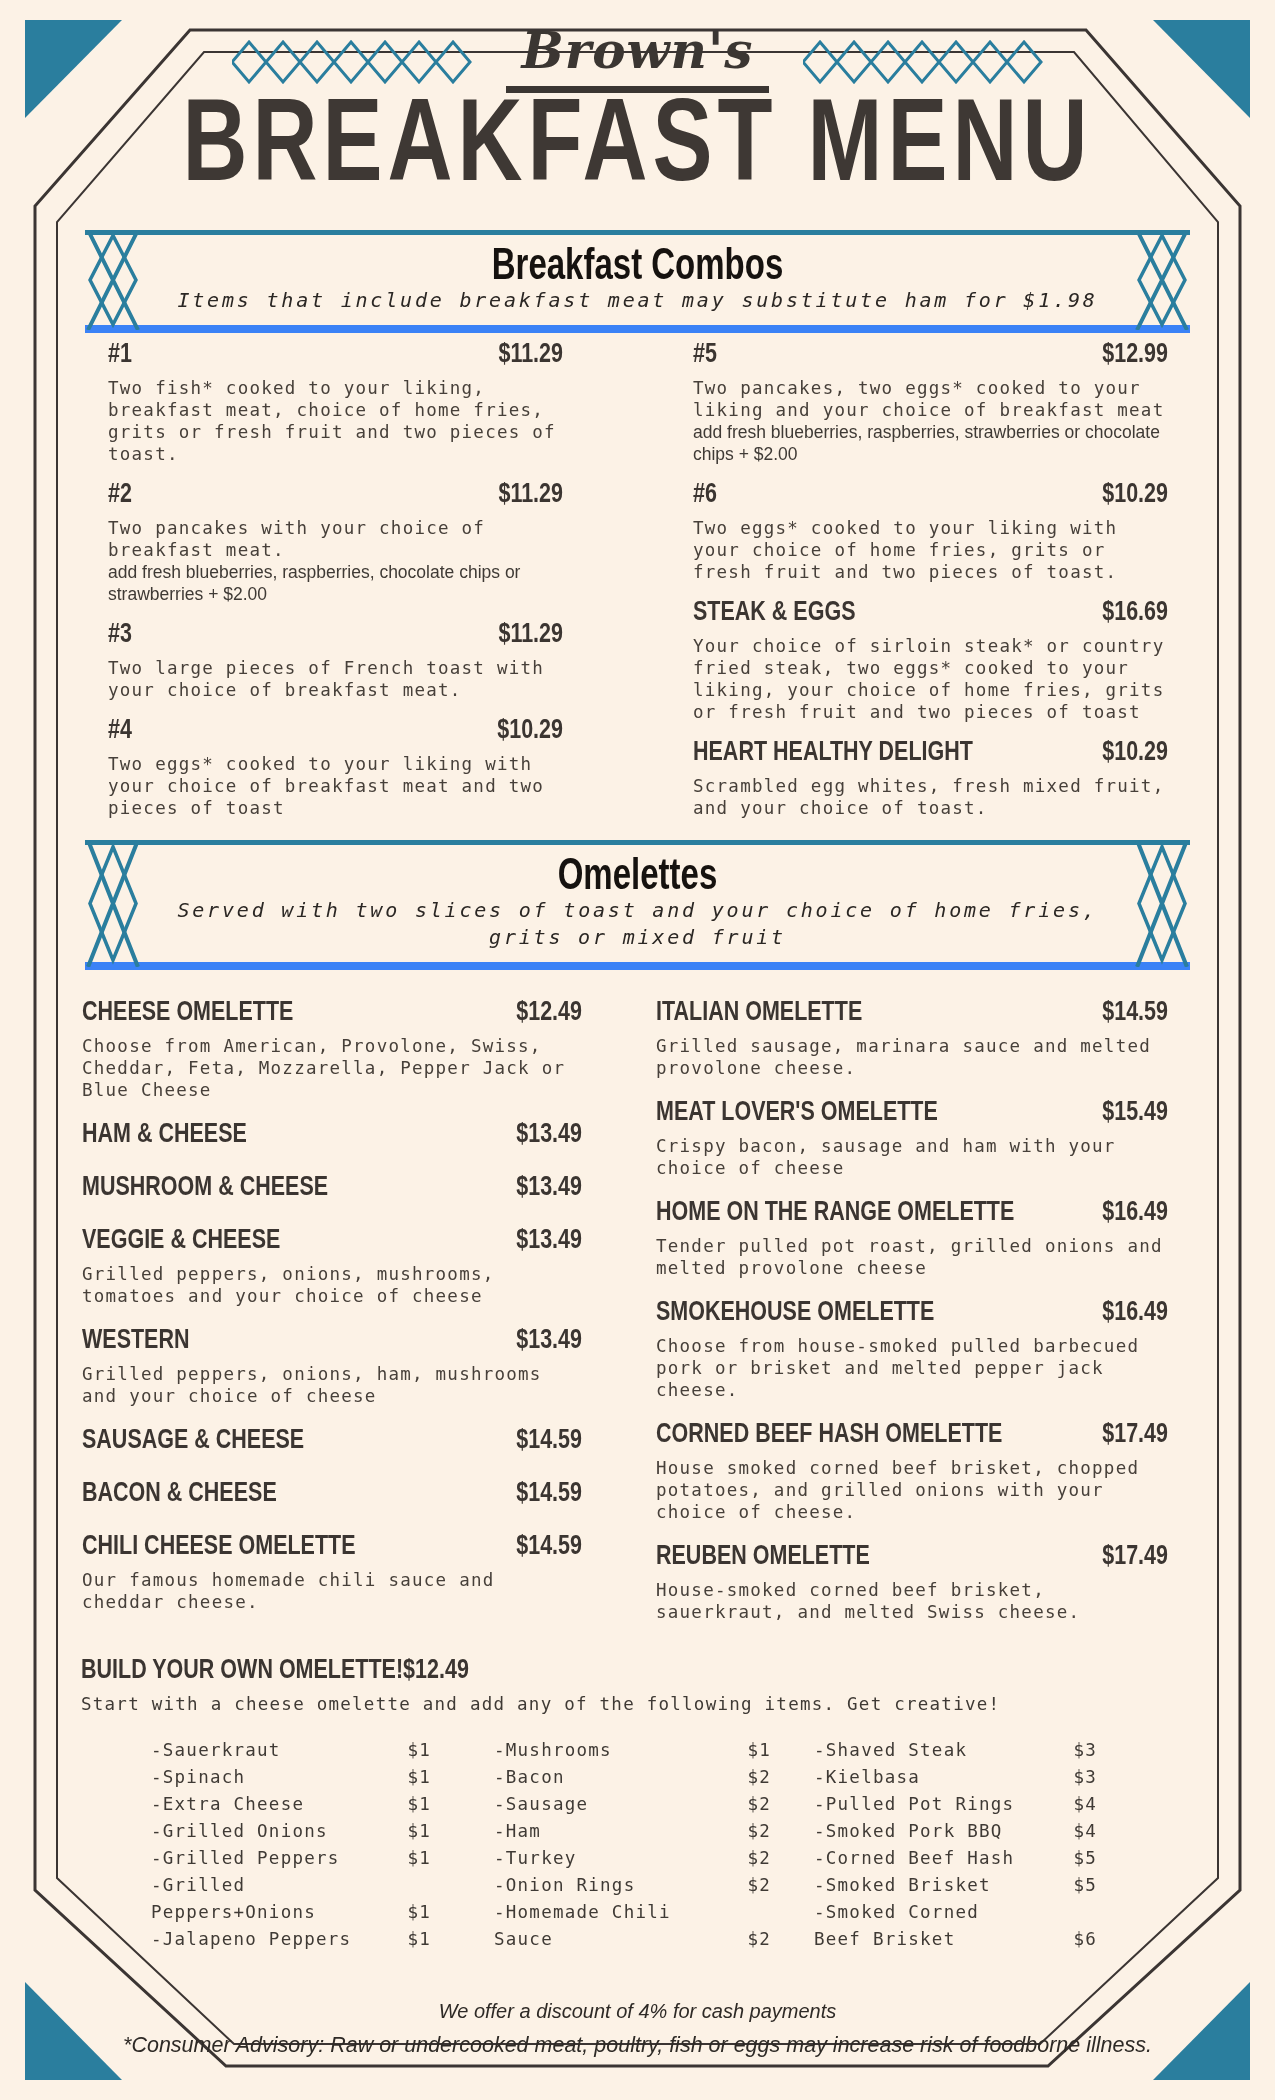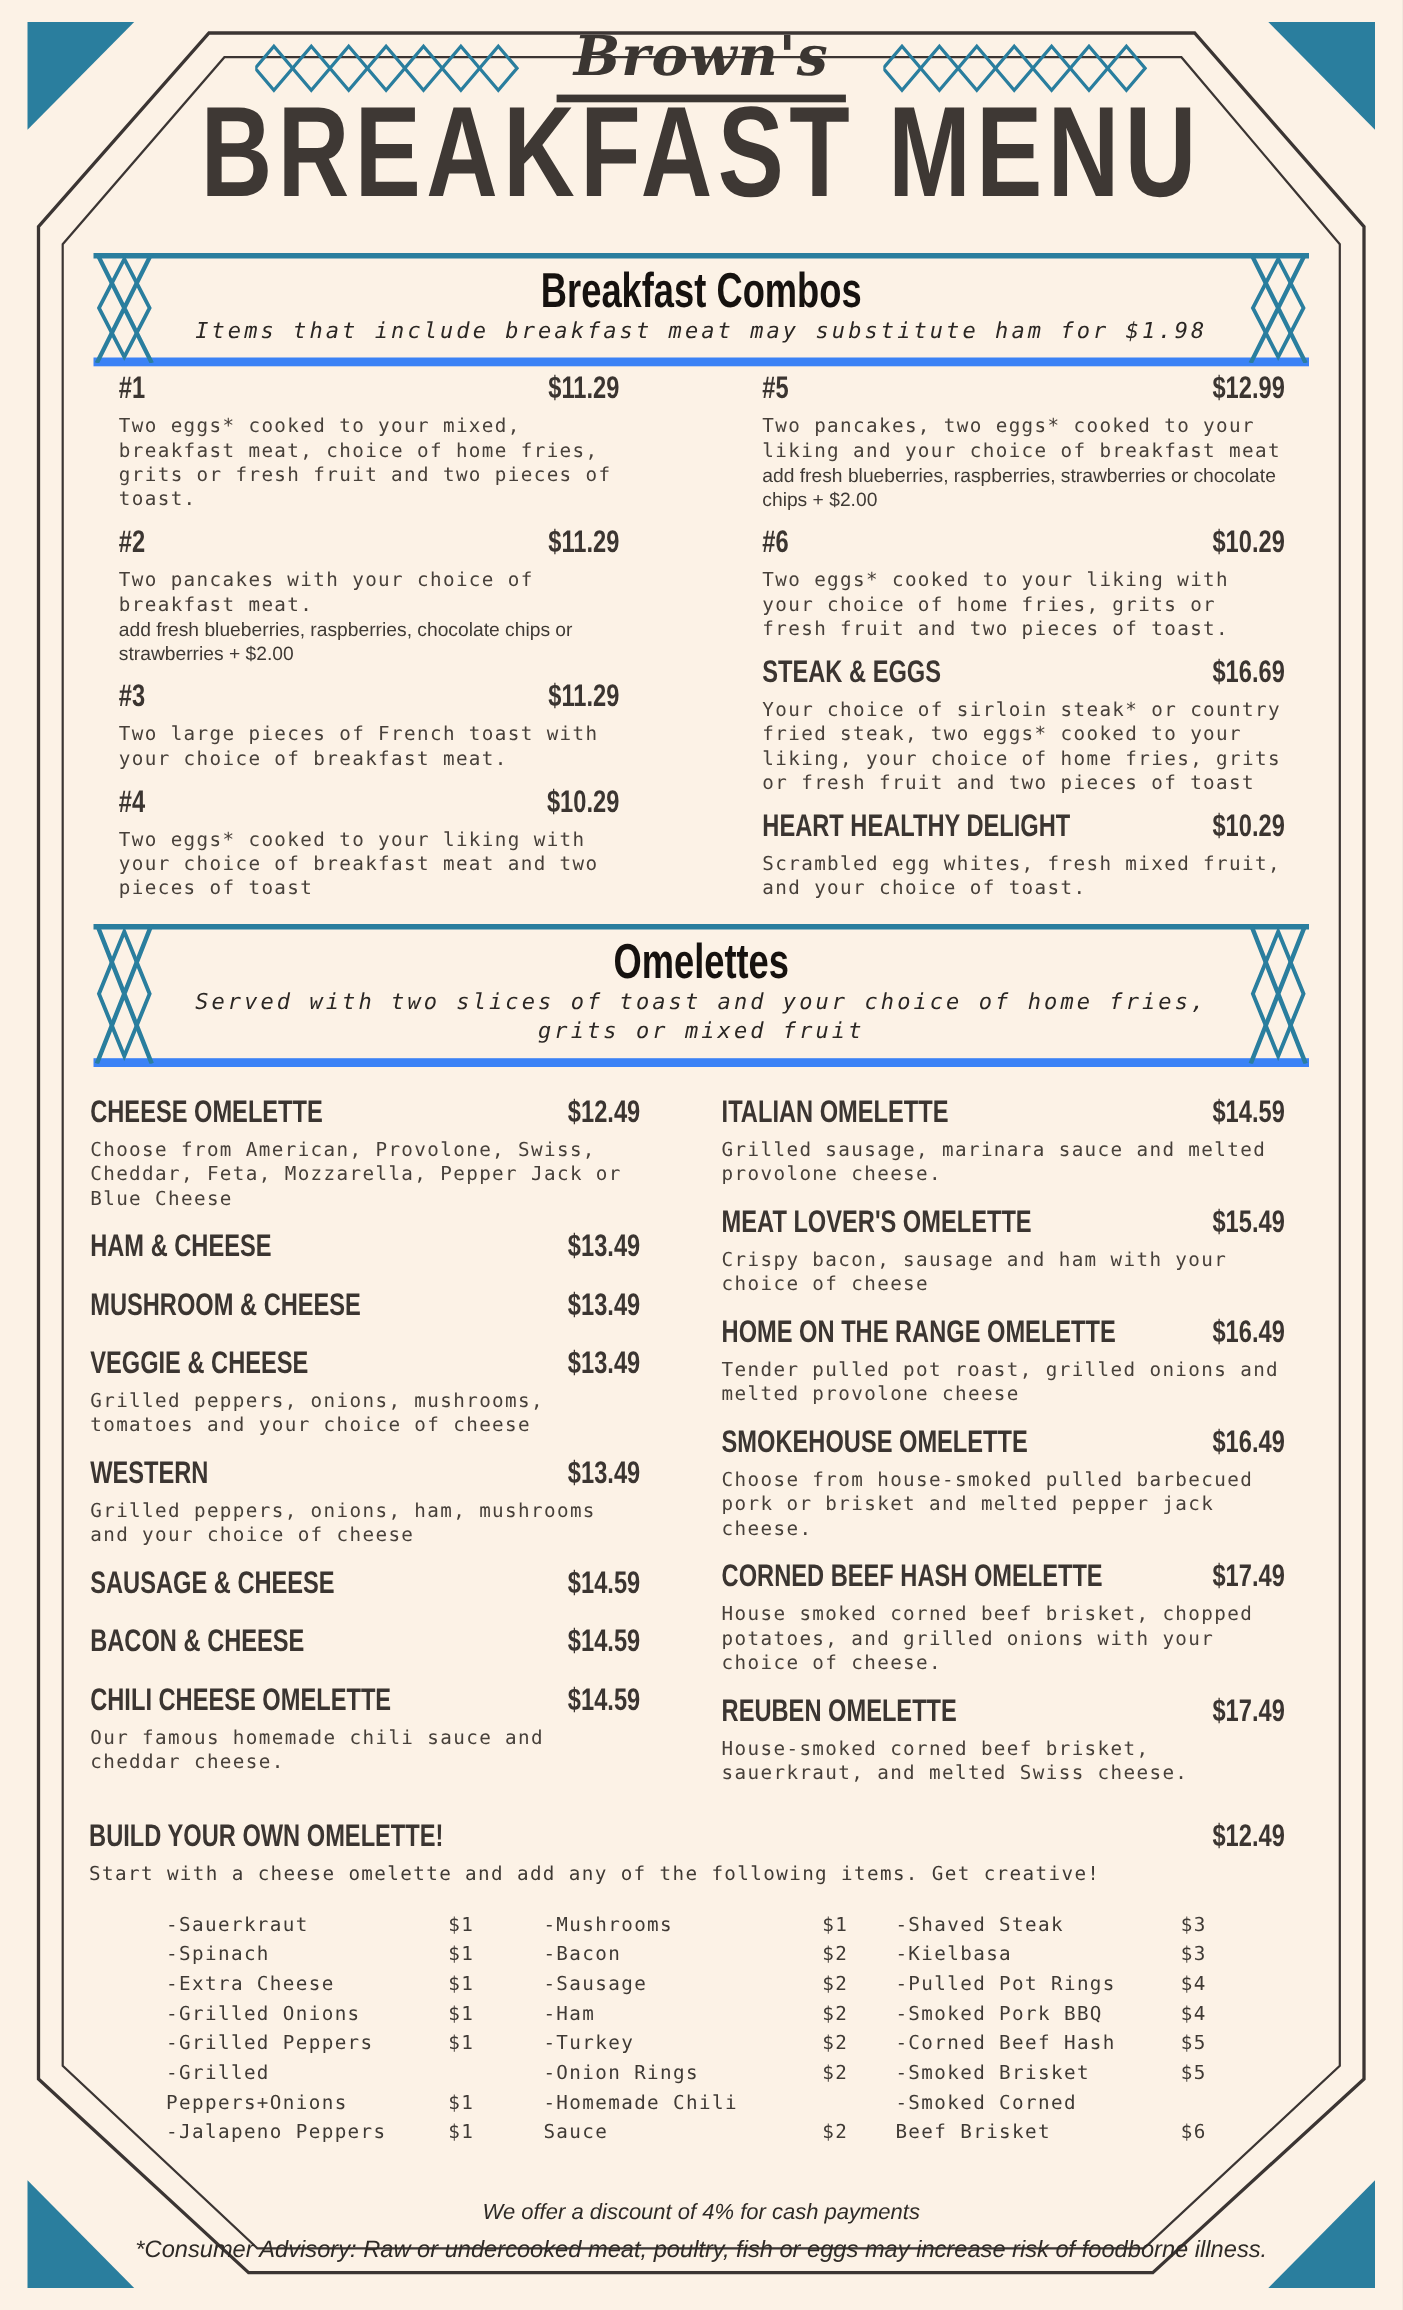--- a/index.html
+++ b/index.html
@@ -41,21 +41,21 @@
   .omelettes-cols .item{margin-bottom:21px}
   .ihead{display:flex;justify-content:space-between;align-items:flex-end;line-height:32px;margin-bottom:3px}
   .iname,.iprice{font-family:"Liberation Sans",sans-serif;font-weight:bold;font-size:21.5px;color:#3b3531;
                  white-space:nowrap;transform:scaleY(1.32);transform-origin:bottom left}
   .iprice{transform-origin:bottom right}
   .idesc{font-size:17.5px;line-height:22px;letter-spacing:1.25px;color:#47403a}
   .inote{font-family:"Liberation Sans",sans-serif;font-size:17.5px;line-height:22px;color:#3f3a35}
 
   
   .byo{margin:14px 107px 0 81px}
-  .byo-head{display:flex;justify-content:space-between;align-items:flex-end;line-height:32px;margin-bottom:3px}
+  .byo-head{display:flex;align-items:flex-end;line-height:32px;margin-bottom:3px}
   .byo-intro{font-size:17.5px;line-height:22px;letter-spacing:1.25px;color:#3f3a35}
   .addons{display:flex;margin:22px 0 0 70px}
   .acol{display:flex;flex-direction:column}
   .acol-1{width:280px;margin-right:63px}
   .acol-2{width:277px;margin-right:43px}
   .acol-3{width:283px}
   .addon{display:flex;font-size:17.5px;line-height:27px;letter-spacing:1.25px;color:#3f3a35}
   .aname{width:218px}
   .aprice{flex:1;text-align:right;align-self:flex-end}
 
@@ -127,21 +127,21 @@
     </div>
 
     <div class="cols combos-cols">
       <div class="colL">
 
           <div class="item">
             <div class="ihead">
               <span class="iname">#1</span>
               <span class="iprice">$11.29</span>
             </div>
-            <p class="idesc">Two eggs* cooked to your mixed, breakfast meat, choice of home fries, grits or fresh fruit and two pieces of toast.</p>
+            <p class="idesc">Two fish* cooked to your liking, breakfast meat, choice of home fries, grits or fresh fruit and two pieces of toast.</p>
 
           </div>
 
           <div class="item">
             <div class="ihead">
               <span class="iname">#2</span>
               <span class="iprice">$11.29</span>
             </div>
             <p class="idesc">Two pancakes with your choice of breakfast meat.</p>
             <p class="inote">add fresh blueberries, raspberries, chocolate chips or strawberries + $2.00</p>

